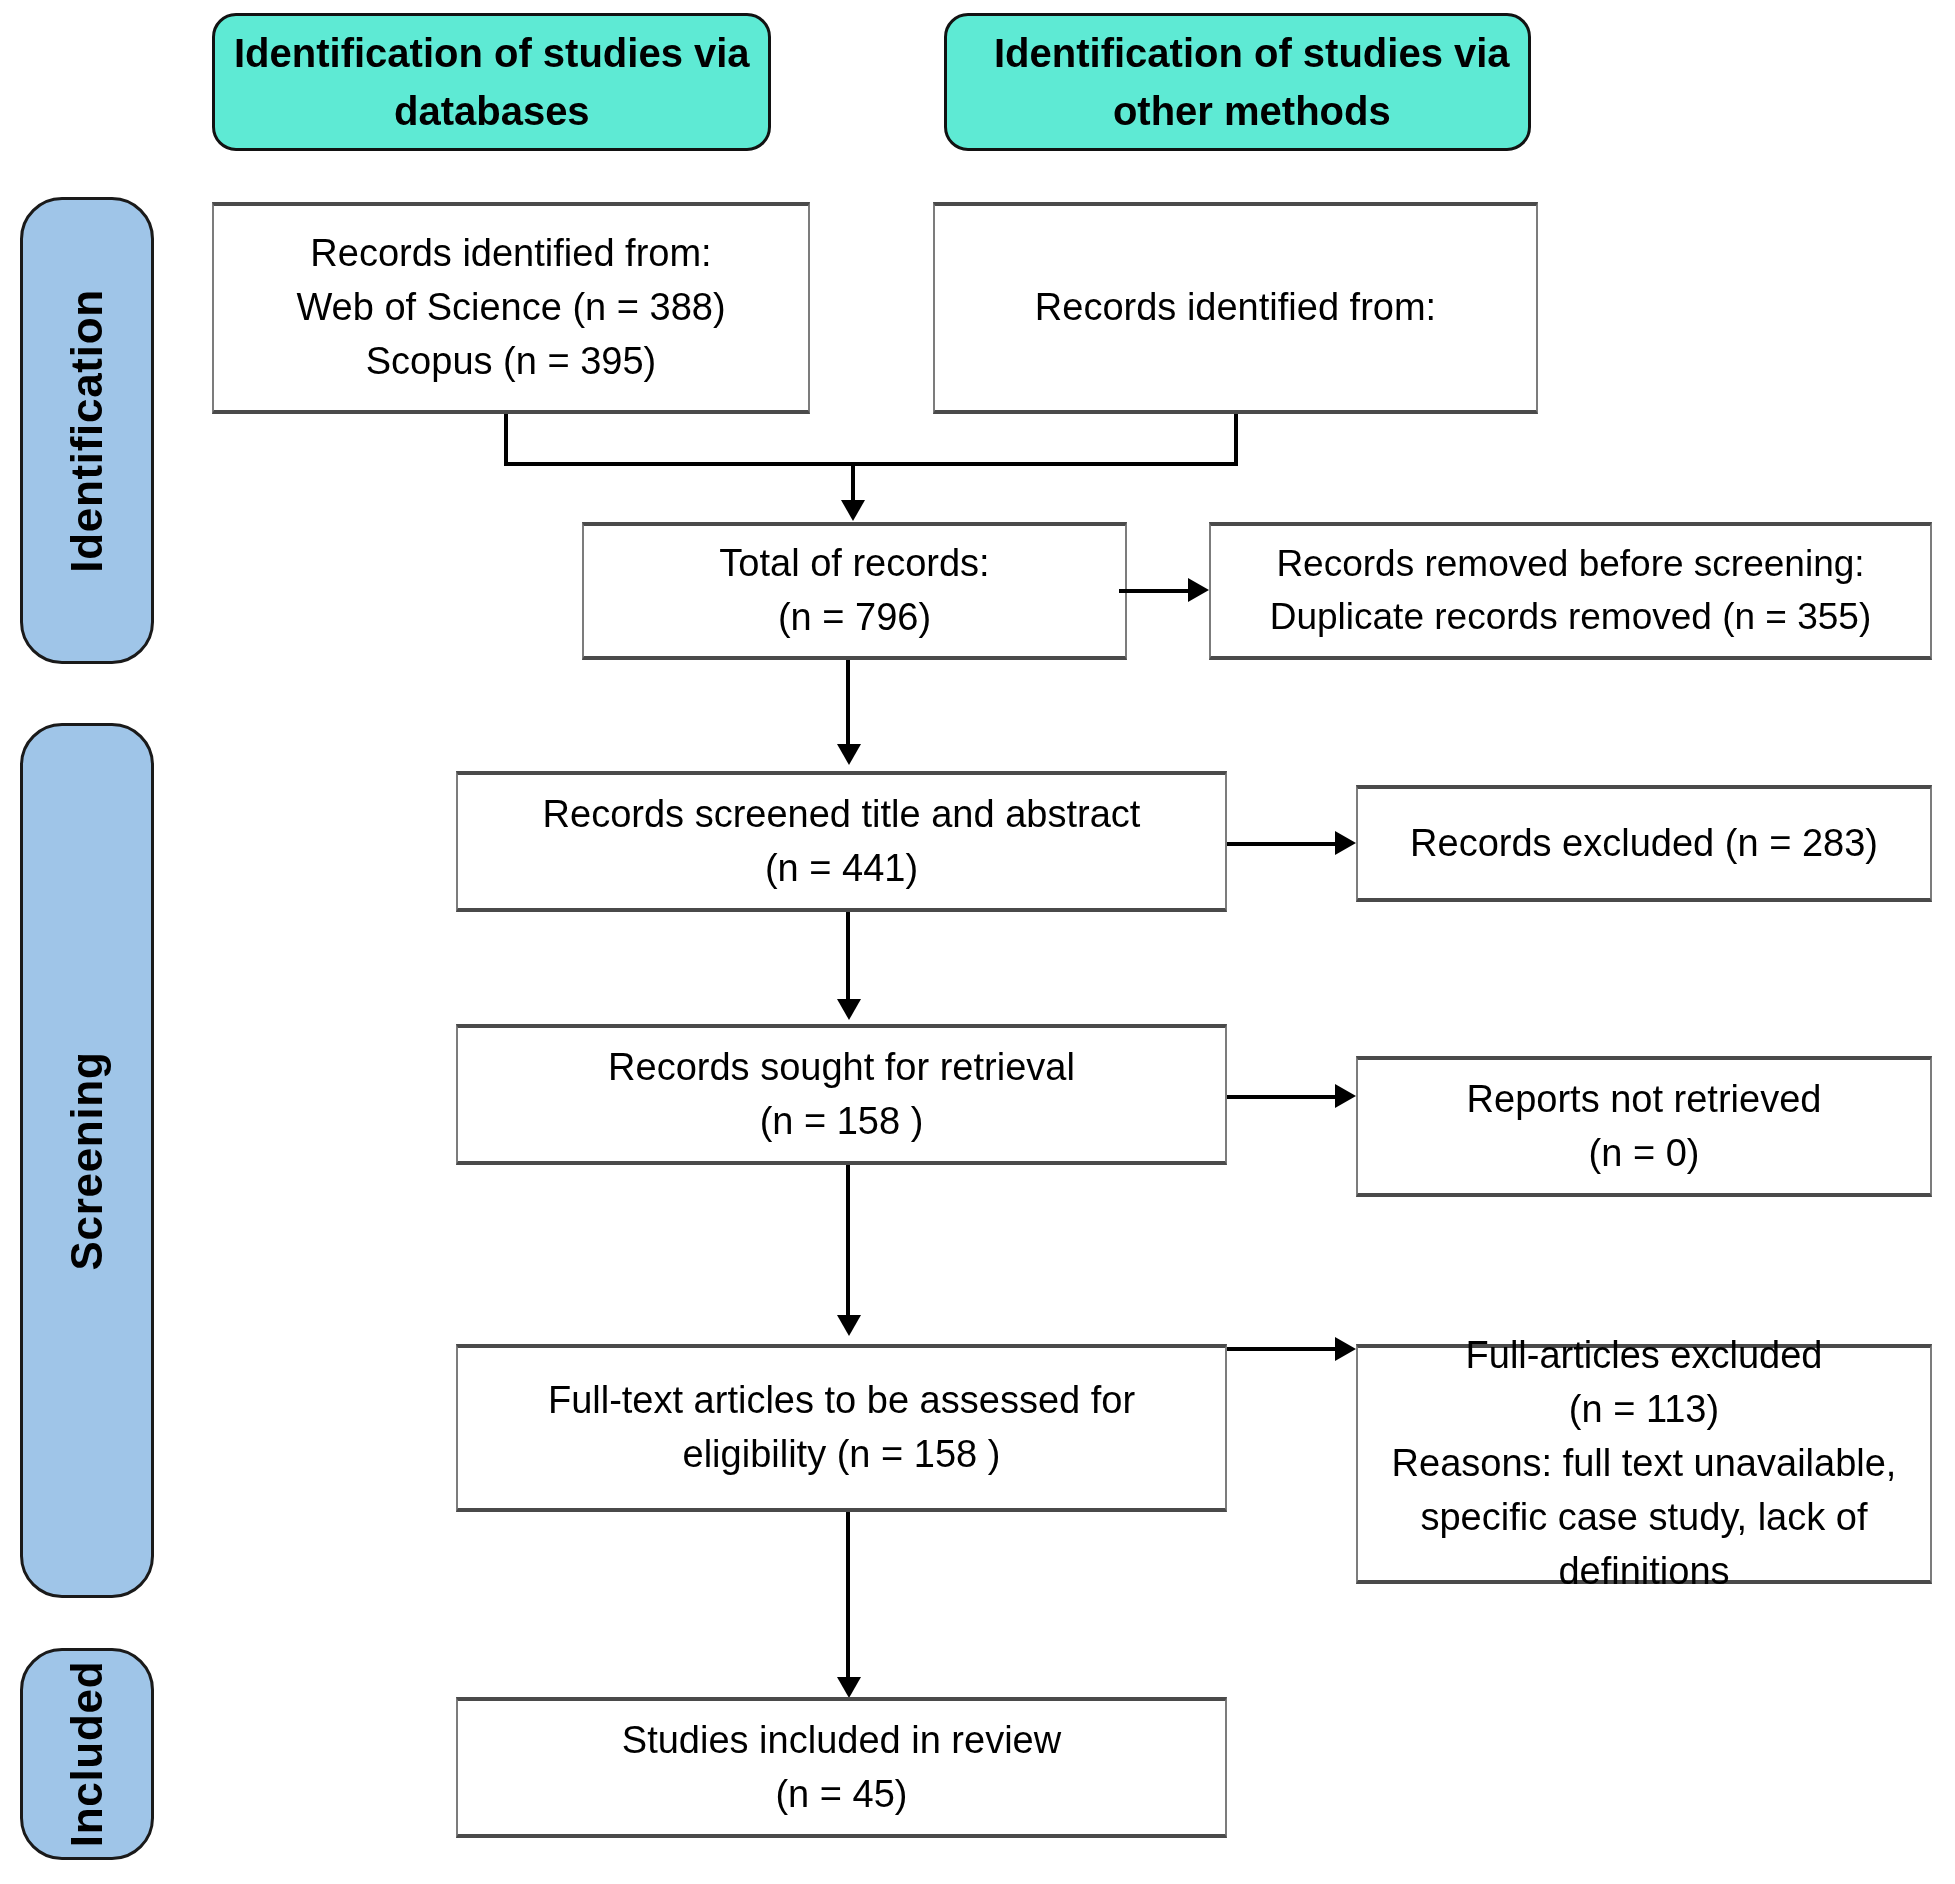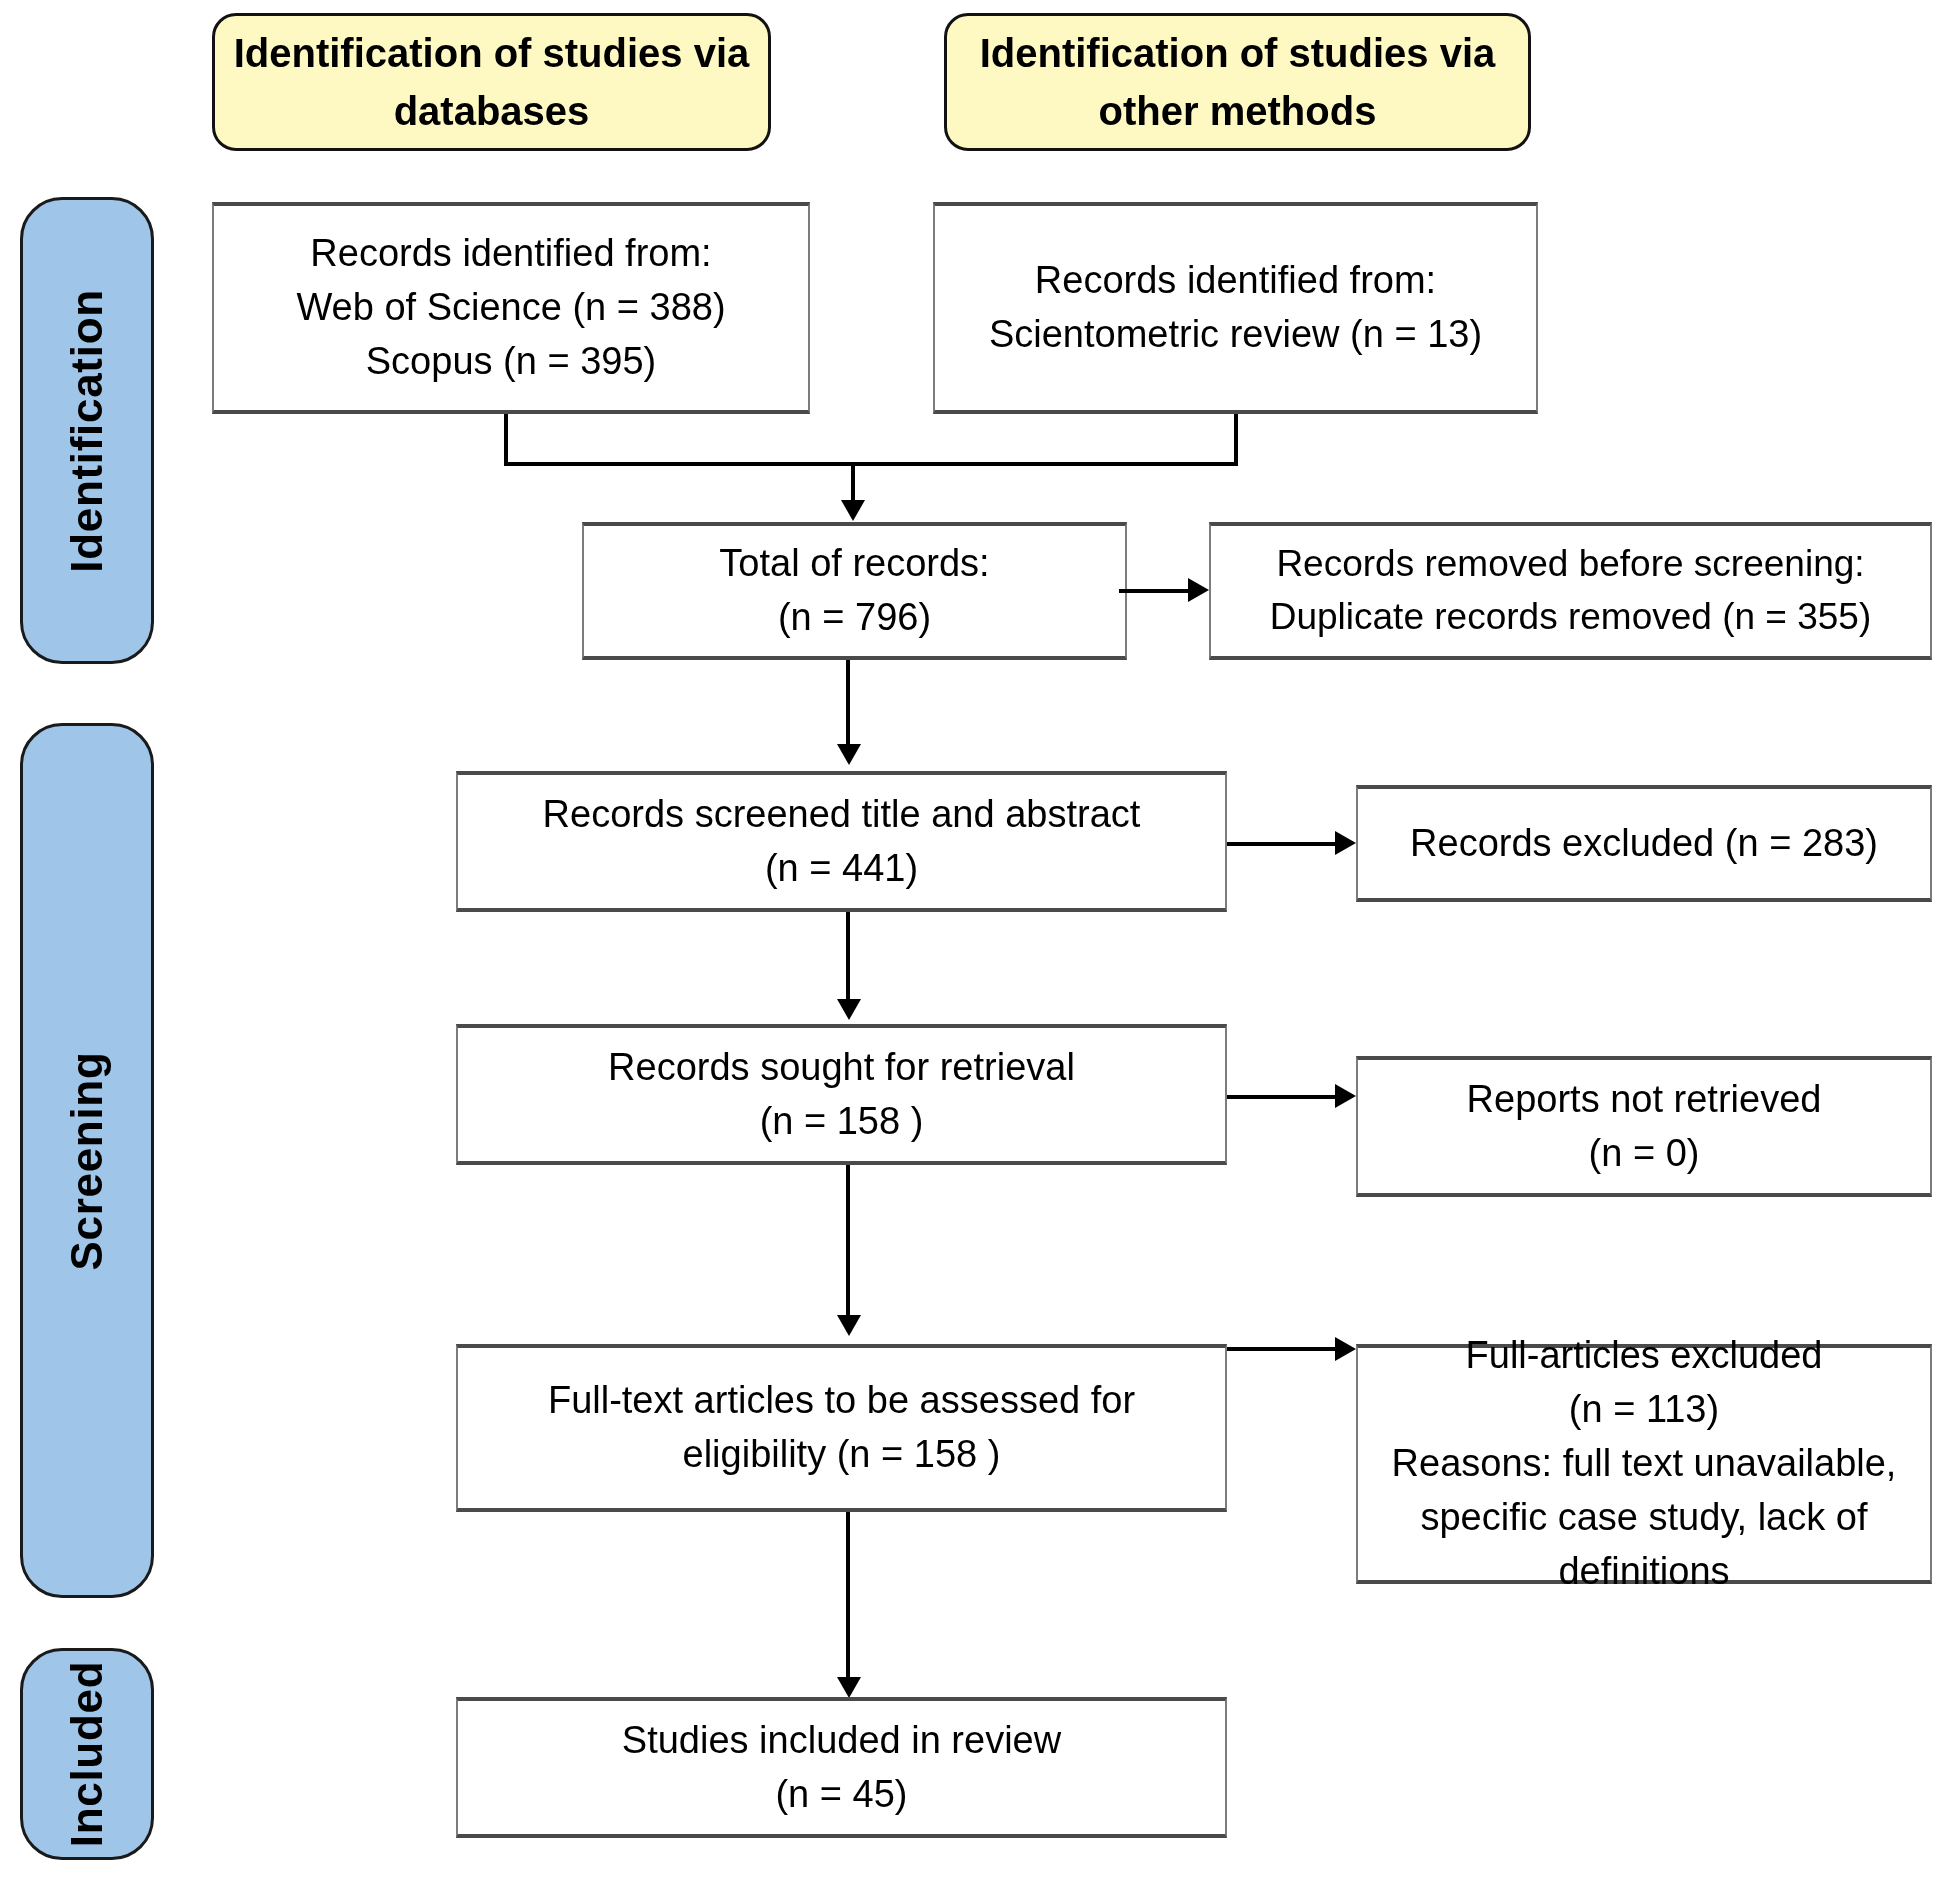--- a/index.html
+++ b/index.html
@@ -34,27 +34,27 @@
     white-space: nowrap;
     font-weight: bold;
     font-size: 44px;
     color: #000000;
     letter-spacing: 0.7px;
   }
 
   
   .header-pill {
     position: absolute;
-    background: #fef9c3;
+    background: #5eead4;
     border: 3.5px solid #121212;
     border-radius: 24px;
     box-sizing: border-box;
     display: flex;
     align-items: center;
-    justify-content: center;
+    justify-content: flex-end;
     text-align: center;
     font-weight: bold;
     font-size: 40px;
     line-height: 1.45;
     color: #000000;
     padding: 0 18.4px;
   }
 
   
   .node {
@@ -138,21 +138,20 @@
     <div class="node-text">
       <span>Records identified from:</span><br>
       <span>Web of Science (n = 388)</span><br>
       <span>Scopus (n = 395)</span>
     </div>
   </div>
 
   <div class="node" style="left:933px; top:202px; width:605px; height:212px;">
     <div class="node-text">
       <span>Records identified from:</span><br>
-      <span>Scientometric review (n = 13)</span>
     </div>
   </div>
 
   <div class="vline" style="left:504px; top:414px; height:50px;"></div>
   <div class="vline" style="left:1234px; top:414px; height:50px;"></div>
   <div class="hline" style="left:504px; top:462px; width:734px;"></div>
   <div class="vline" style="left:851px; top:462px; height:42px;"></div>
   <div class="arrow-down" style="left:841px; top:500px;"></div>
 
   <div class="node" style="left:582px; top:522px; width:545px; height:138px;">

